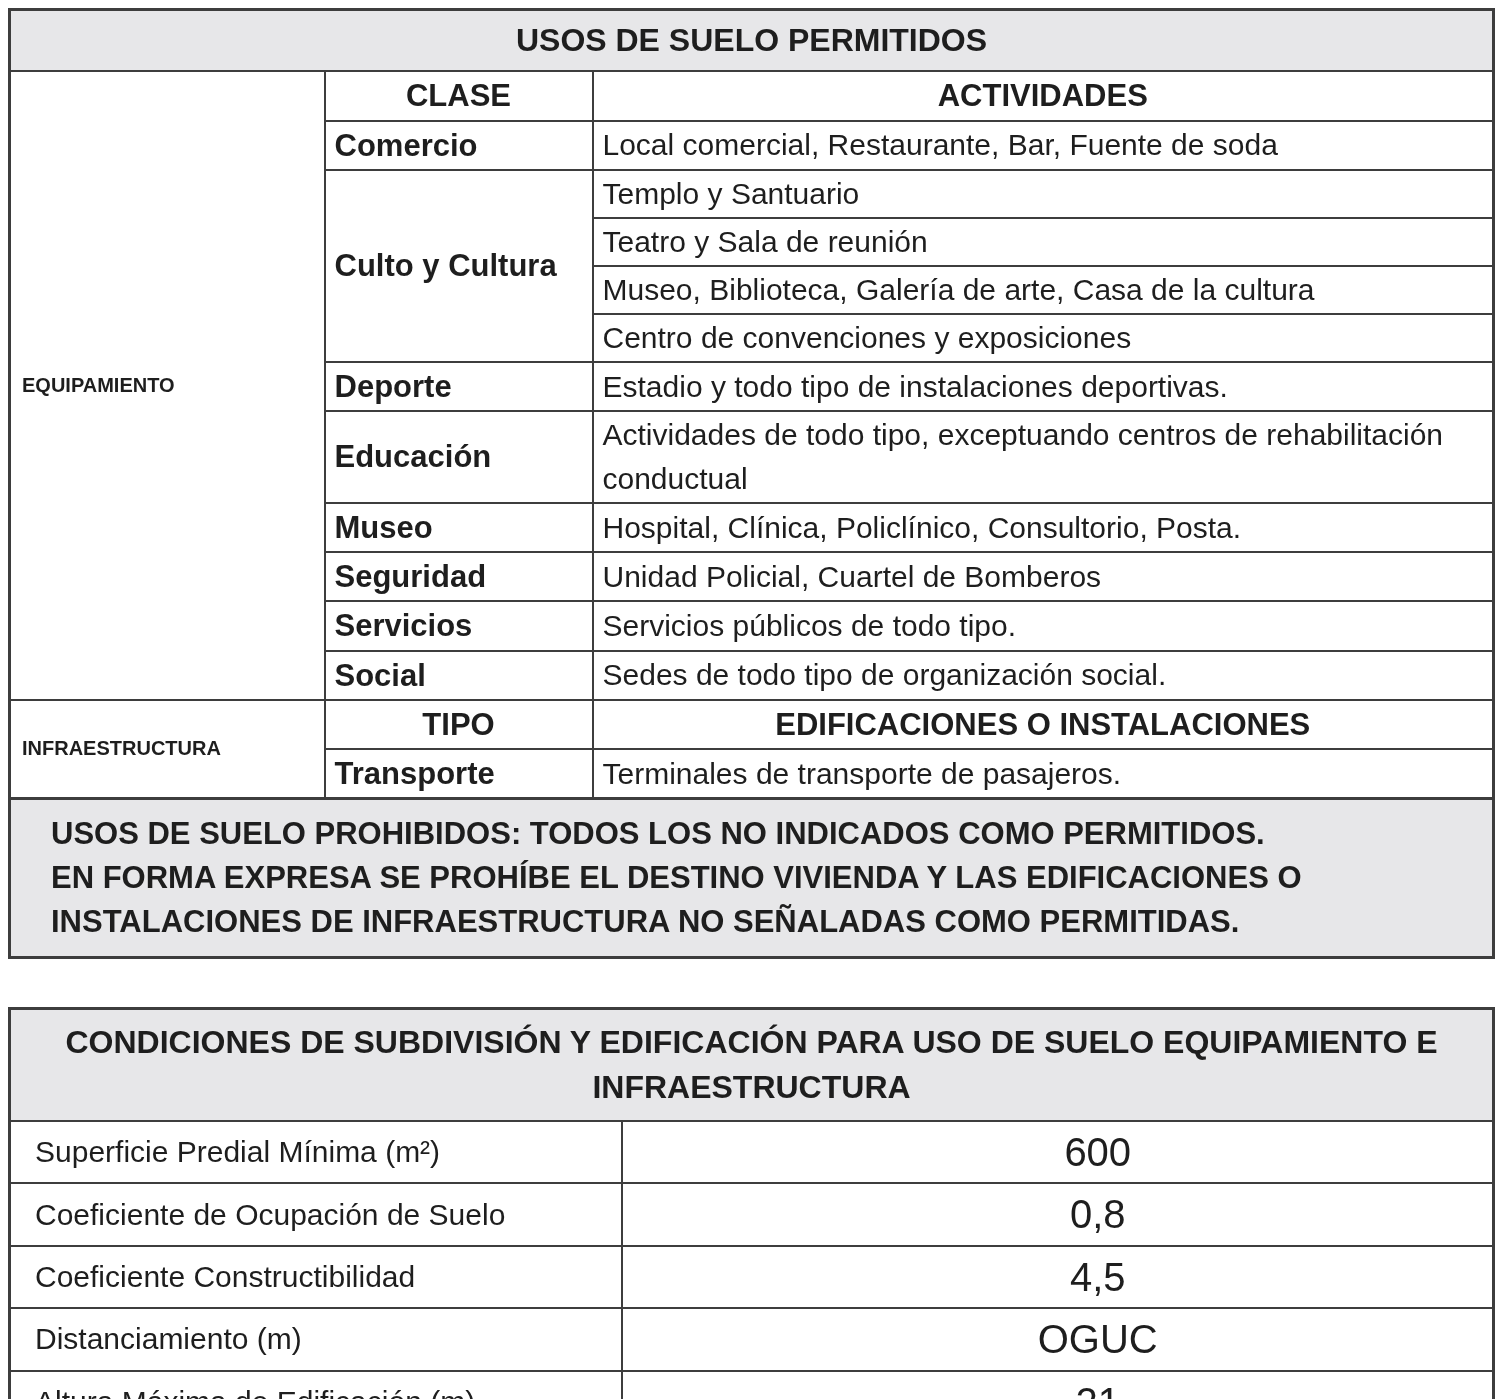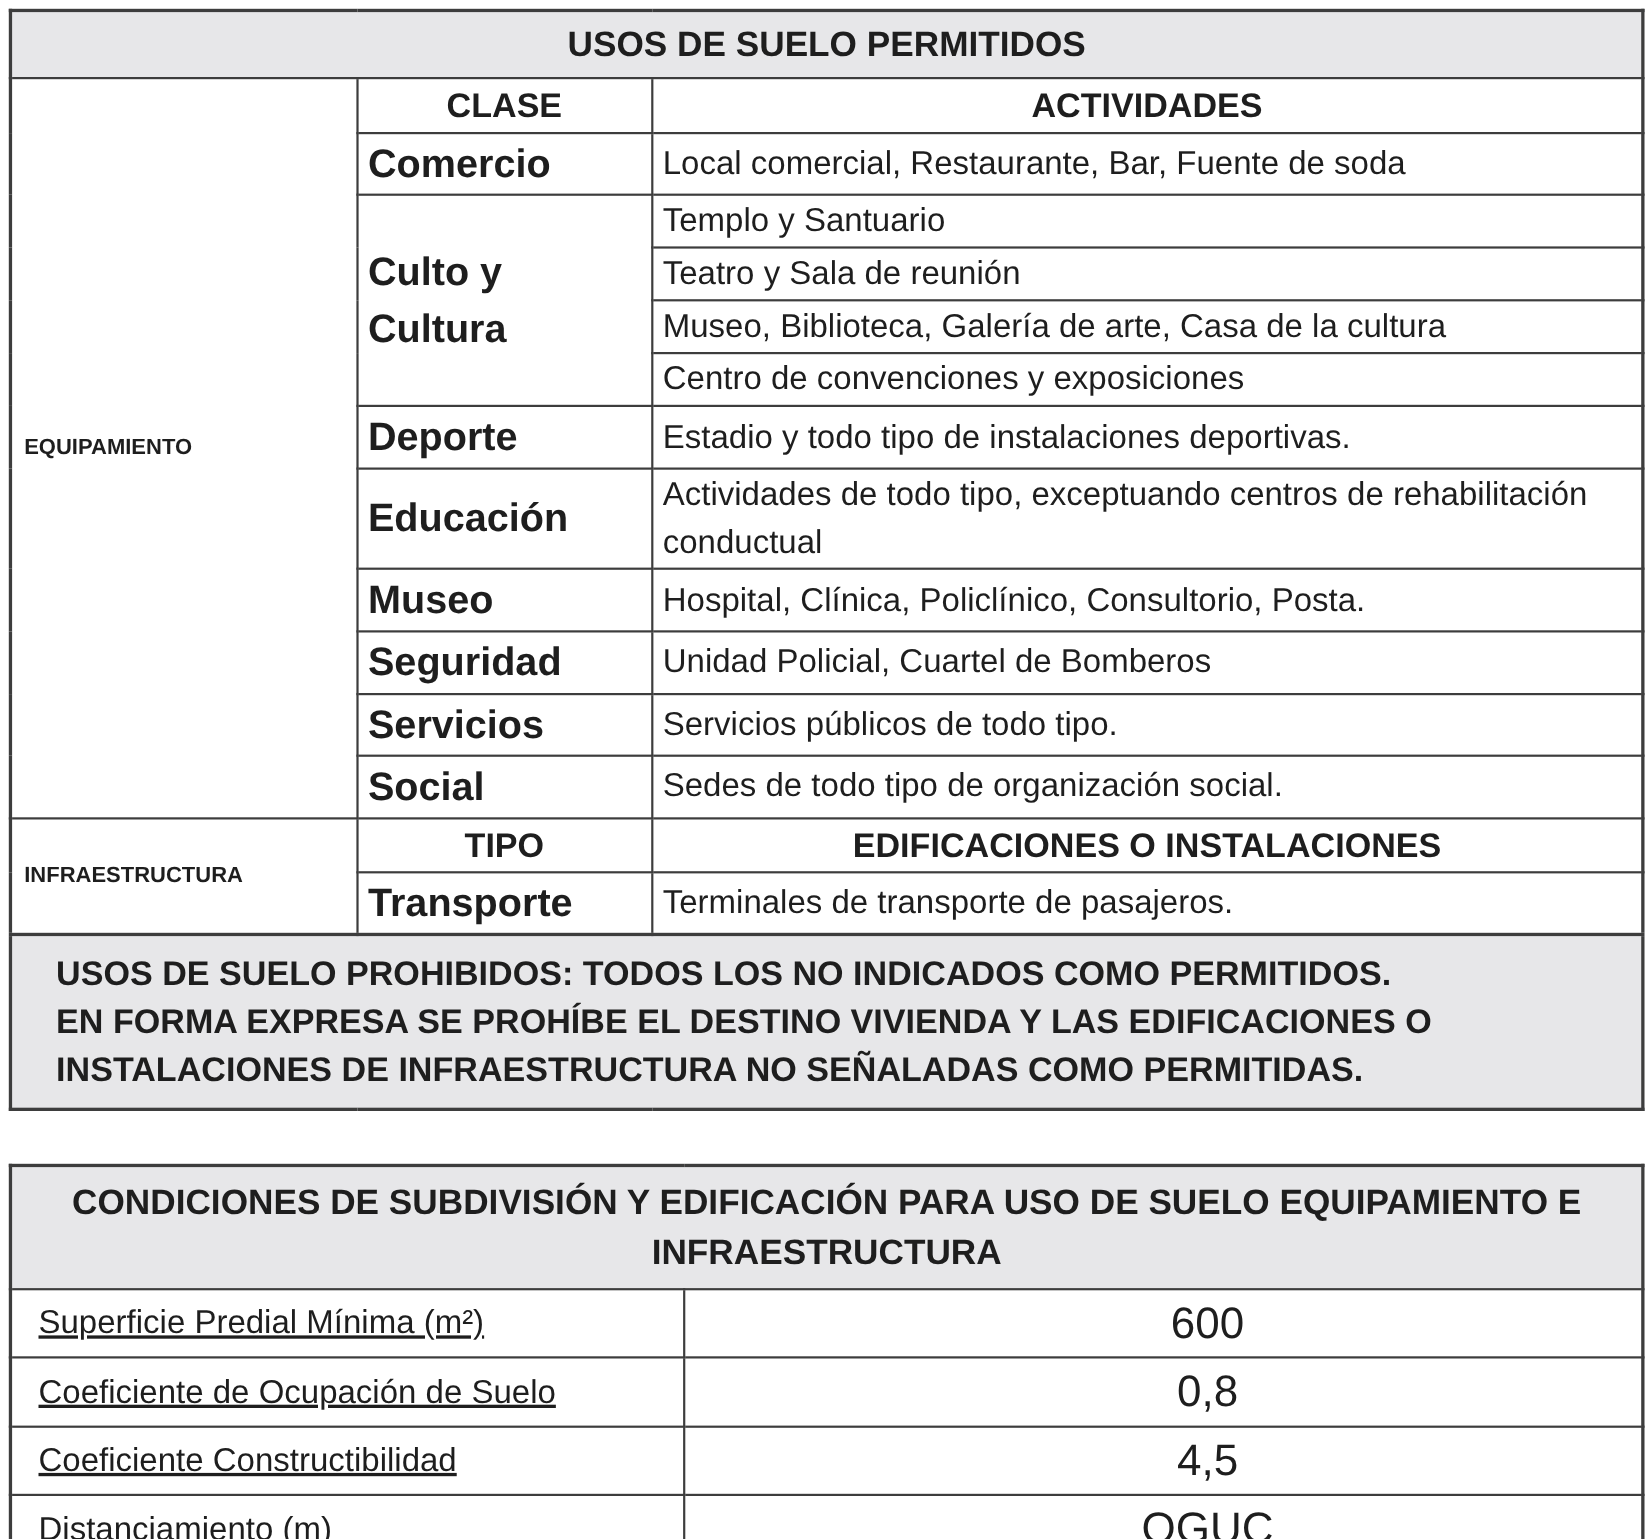--- a/index.html
+++ b/index.html
@@ -45,41 +45,40 @@
     font-size: 31px;
   }
   
   .cat-cell {
     font-weight: bold;
     font-size: 20px;
     padding-left: 11px;
   }
   .clase-cell {
     font-weight: bold;
-    font-size: 36px;
+    font-size: 31px;
   }
   .act-cell {
     font-size: 30px;
   }
   .prohibited {
     background: #e7e7e9;
     font-weight: bold;
     font-size: 31px;
     padding: 12px 40px;
   }
   .prohibited .line {
     line-height: 1.42;
   }
   .gap {
     height: 48px;
   }
   .cond-label {
     padding-left: 24px;
     font-size: 30px;
-    text-decoration: underline;
   }
   .cond-value {
     padding-left: 90px;
     font-size: 40px;
     text-align: center;
   }
   .cond-title .line { line-height: 1.4; }
 </style>
 </head>
 <body>

